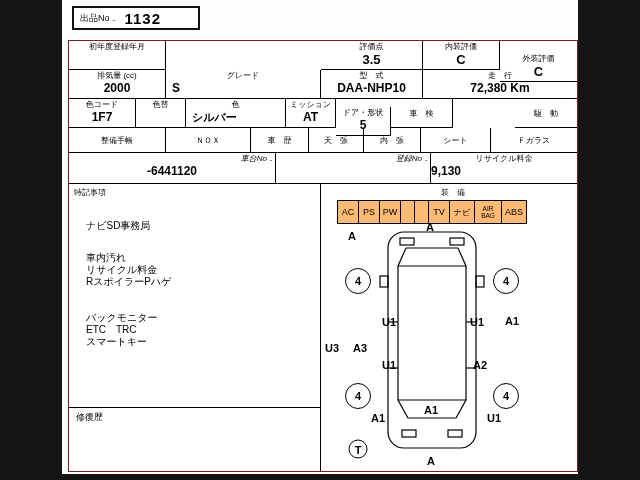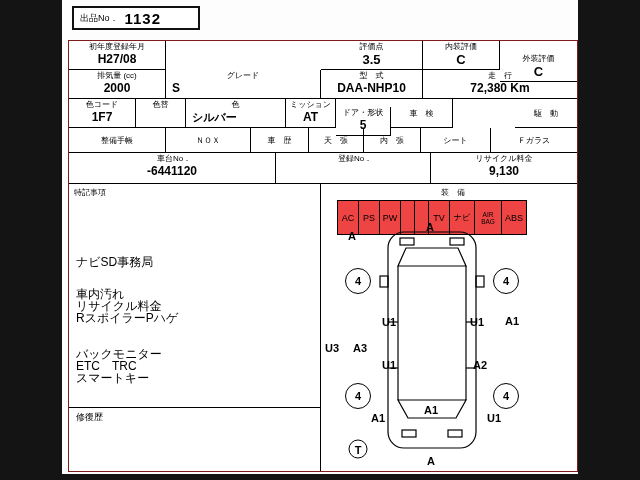--- a/index.html
+++ b/index.html
@@ -9,33 +9,33 @@
   .auction-box{position:absolute;left:10px;top:6px;width:128px;height:24px;border:2px solid #111;
         display:flex;align-items:center;padding-left:6px;box-sizing:border-box;background:#fff;}
   .auction-lbl{font-size:9px;margin-right:6px;}
   .auction-val{font-size:15px;font-weight:bold;letter-spacing:1px;}
   .table{position:absolute;left:6px;top:40px;width:508px;height:430px;border:1px solid #7f1d1d;background:#fff;}
   .cell{position:absolute;border-right:1px solid #000;border-bottom:1px solid #000;box-sizing:border-box;overflow:hidden;}
   .cell.nbr{border-right:none;}
   .cell.nbb{border-bottom:none;}
   .cell.mid{display:flex;align-items:center;justify-content:center;}
   .lbl{display:block;font-size:8px;line-height:10px;text-align:center;white-space:nowrap;padding-top:1px;}
-  .lbl.tl{text-align:center;padding-left:4px;}
+  .lbl.tl{text-align:right;padding-left:4px;font-style:italic;}
   .val{display:block;font-size:12px;font-weight:bold;line-height:15px;text-align:center;white-space:nowrap;}
   .val.left{text-align:left;padding-left:6px;}
   .val.big{font-size:13px;}
-  .val.right{text-align:center;}
-  .notes-line{position:absolute;left:7px;font-size:12px;line-height:12px;white-space:nowrap;margin-top:36px;}
+  .val.right{text-align:left;}
+  .notes-line{position:absolute;left:17px;font-size:10px;line-height:12px;white-space:nowrap;}
   .notes-header{position:absolute;left:5px;top:3px;font-size:8px;}
   .repair-divider{position:absolute;left:0;right:0;top:223px;border-top:1px solid #000;}
   .repair-label{position:absolute;left:7px;top:227px;font-size:9px;}
   .equip-header{position:absolute;left:120px;top:3px;font-size:8px;}
   .equip-row{position:absolute;left:16px;top:16px;display:flex;}
-  .eq{border:1px solid #000;height:35px;box-sizing:border-box;margin-left:-1px;
-      display:flex;align-items:center;justify-content:center;font-size:9px;white-space:nowrap;background:#ef4444;}
+  .eq{border:1px solid #000;height:24px;box-sizing:border-box;margin-left:-1px;
+      display:flex;align-items:center;justify-content:center;font-size:9px;white-space:nowrap;background:#fdba74;}
   .eq:first-child{margin-left:0;}
   .eq.wrap{font-size:6.5px;line-height:7px;white-space:normal;text-align:center;}
   .car-svg{position:absolute;left:320px;top:218px;}
   .marks{position:absolute;left:0;top:0;width:640px;height:480px;pointer-events:none;}
   .mark{position:absolute;transform:translate(-50%,-50%);font-size:11px;font-weight:bold;color:#000;}
   .mark.circled{border:1.5px solid #000;border-radius:50%;display:flex;align-items:center;justify-content:center;box-sizing:border-box;}
 </style>
 </head>
 <body>
 
@@ -44,21 +44,20 @@
 
     <div class="auction-box">
       <span class="auction-lbl">出品No．</span>
       <span class="auction-val">1132</span>
     </div>
 
     <div class="table">
 
       <div class="cell" style="left:0;top:0;width:97px;height:29px">
         <span class="lbl">初年度登録年月</span>
-        <span class="val">H27/08</span>
       </div>
       <div class="cell" style="left:252px;top:0;width:102px;height:29px">
         <span class="lbl">評価点</span>
         <span class="val big">3.5</span>
       </div>
       <div class="cell" style="left:354px;top:0;width:77px;height:29px">
         <span class="lbl">内装評価</span>
         <span class="val big">C</span>
       </div>
       <div class="cell nbr" style="left:431px;top:12px;width:77px;height:29px">

